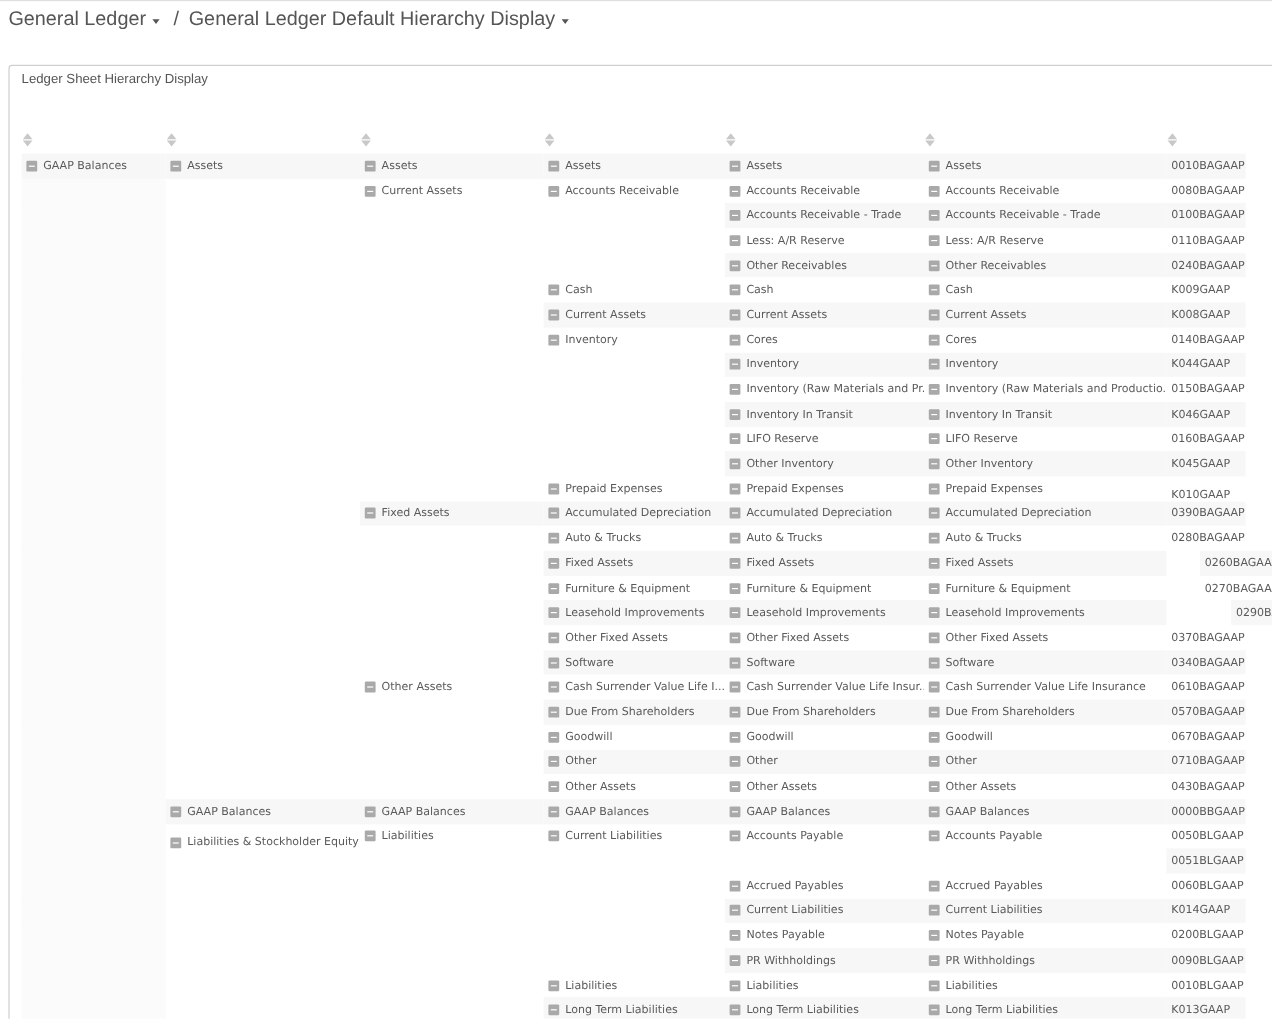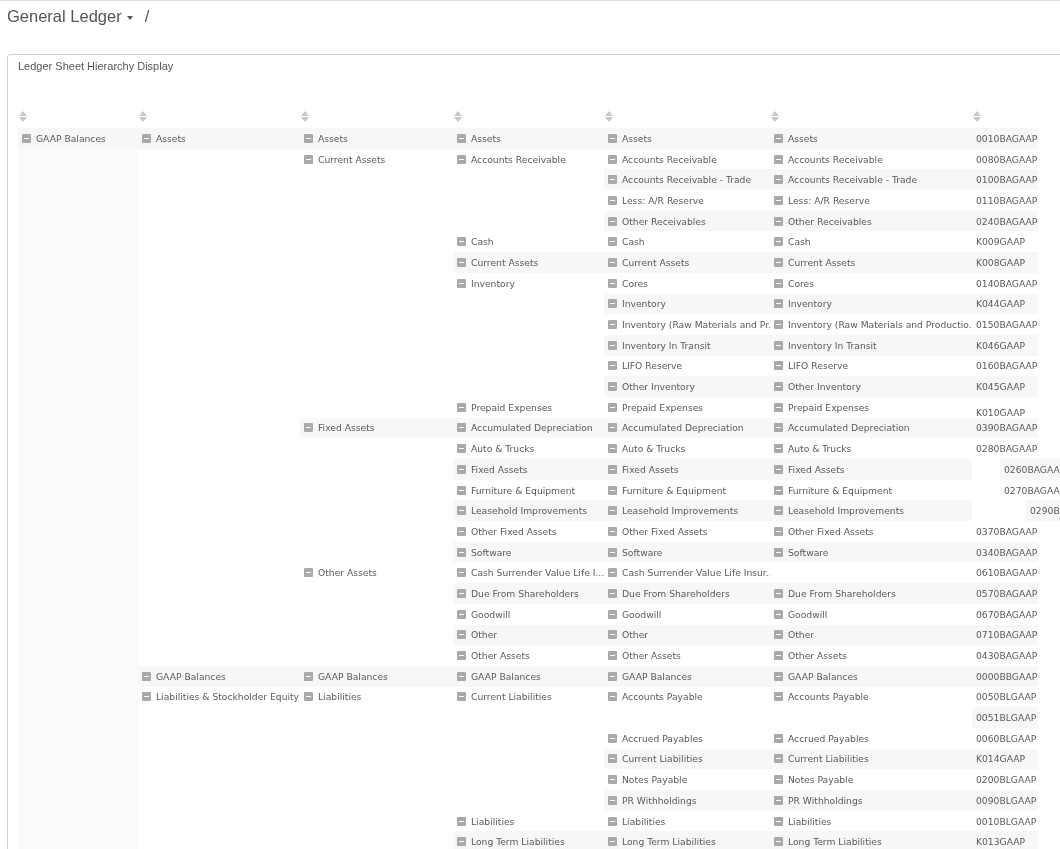--- a/index.html
+++ b/index.html
@@ -25,20 +25,24 @@
 </style>
 </head>
 <body>
 
 <div class="breadcrumb">
   <span class="bc-item">
     <span>General Ledger</span>
     <span class="caret"></span>
   </span>
   <span class="bc-sep">/</span>
+  <span class="bc-item">
+    <span>General Ledger Default Hierarchy Display</span>
+    <span class="caret"></span>
+  </span>
 </div>
 
 <div class="panel">
   <div class="panel-title">Ledger Sheet Hierarchy Display</div>
 </div>
 
 <div class="sort-row" id="sort-row">
     <span class="sort-icon" style="left: 19px;">
       <span class="up"></span>
       <span class="down"></span>
@@ -488,20 +492,24 @@
         <span>Other Assets</span>
       </div>
       <div class="cell" style="left: 453px; width: 151px;">
         <span class="minus"></span>
         <span>Cash Surrender Value Life I...</span>
       </div>
       <div class="cell" style="left: 604px; width: 166px;">
         <span class="minus"></span>
         <span>Cash Surrender Value Life Insur...</span>
       </div>
+      <div class="cell" style="left: 770px; width: 202px;">
+        <span class="minus"></span>
+        <span>Cash Surrender Value Life Insurance</span>
+      </div>
       <div class="cell code" style="left: 972px; width: 66px;">
         <span>0610BAGAAP</span>
       </div>
     </div>
     <div class="row">
       <div class="cell bg" style="left: 18px; width: 120px;"></div>
       <div class="cell" style="left: 138px; width: 162px;"></div>
       <div class="cell" style="left: 300px; width: 153px;"></div>
       <div class="cell striped" style="left: 453px; width: 151px;">
         <span class="minus"></span>
@@ -600,21 +608,21 @@
       <div class="cell striped" style="left: 770px; width: 202px;">
         <span class="minus"></span>
         <span>GAAP Balances</span>
       </div>
       <div class="cell striped code" style="left: 972px; width: 66px;">
         <span>0000BBGAAP</span>
       </div>
     </div>
     <div class="row">
       <div class="cell bg" style="left: 18px; width: 120px;"></div>
-      <div class="cell" style="left: 138px; width: 162px;">
+      <div class="cell" style="left: 138px; width: 162px; align-items: flex-end;">
         <span class="minus"></span>
         <span>Liabilities &amp; Stockholder Equity</span>
       </div>
       <div class="cell" style="left: 300px; width: 153px;">
         <span class="minus"></span>
         <span>Liabilities</span>
       </div>
       <div class="cell" style="left: 453px; width: 151px;">
         <span class="minus"></span>
         <span>Current Liabilities</span>

